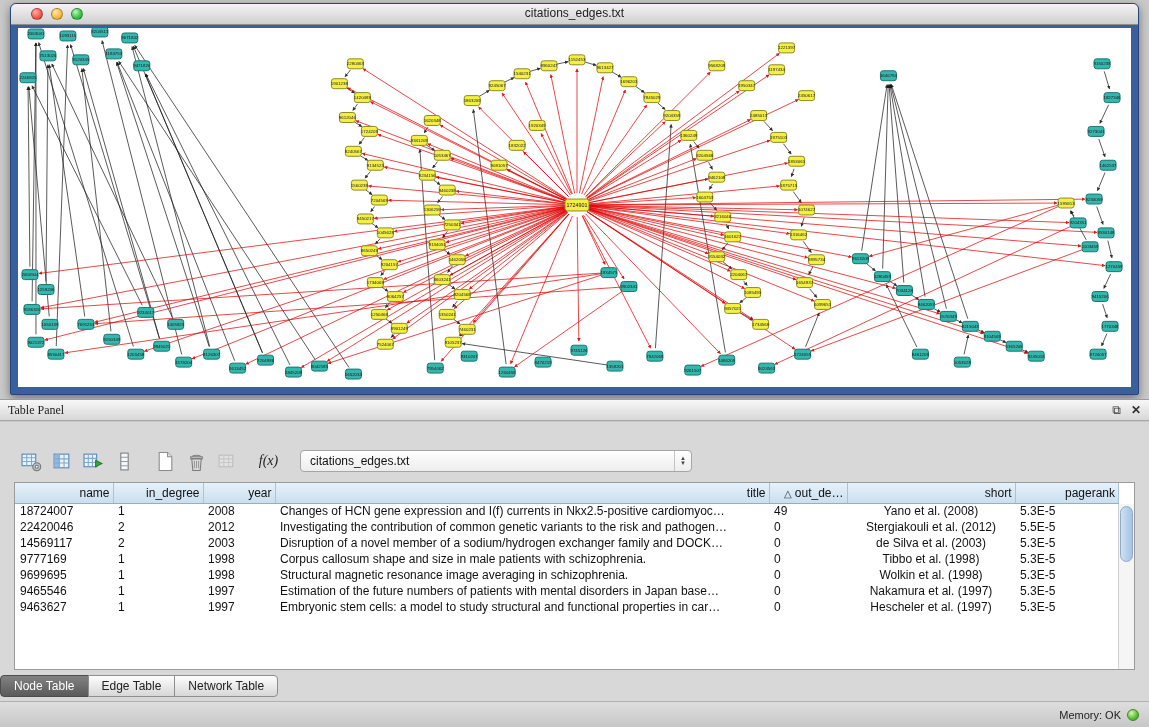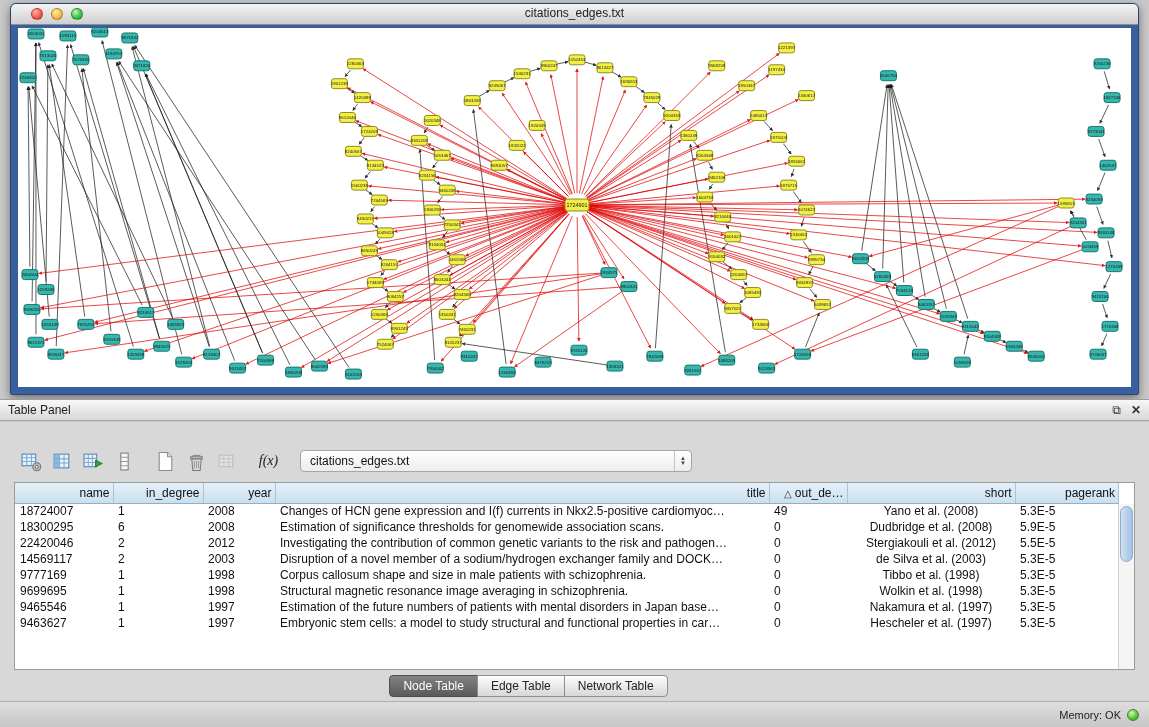--- a/index.html
+++ b/index.html
@@ -28,21 +28,21 @@
     position:absolute;left:7px;right:7px;top:24px;bottom:7px;background:#ffffff;overflow:hidden;
   }
   #graph-svg{width:100%;height:100%;display:block;font-family:"Liberation Sans",sans-serif;}
   
   #panel-header{
     position:absolute;left:0;top:399px;width:1149px;height:22px;box-sizing:border-box;
     background:linear-gradient(#f7f7f7,#d8d8d8);
     border-top:1px solid #9e9e9e;border-bottom:1px solid #a6a6a6;
     display:flex;align-items:center;padding:0 8px;font-size:12px;color:#222;
   }
-  #panel-header .panel-title{flex:1;}
+  #panel-header .panel-title{flex:1;font-family:Liberation Serif, serif;}
   .panel-controls{display:flex;gap:10px;align-items:center;color:#333;}
   .panel-controls span{cursor:default;font-size:12px;line-height:12px;}
   #panel-bg{position:absolute;left:0;top:422px;width:1149px;height:279px;background:#d8d8d8;}
   
   #toolbar{
     position:absolute;left:16px;top:446px;height:30px;display:flex;align-items:center;
   }
   .tb-btn{width:27px;height:26px;display:flex;align-items:center;justify-content:center;
     background:transparent;border:none;padding:0;margin:0 2px;}
   .tb-btn.gap{margin-left:12px;}
@@ -77,21 +77,21 @@
   .sort-ind{font-size:10px;margin-right:3px;color:#333;}
   .vscroll{
     position:absolute;top:21px;right:0;width:15px;bottom:0;background:#f5f5f5;
     border-left:1px solid #d2d2d2;
   }
   .vscroll .thumb{
     margin:2px 1px;height:54px;border-radius:7px;
     background:linear-gradient(90deg,#cfe0f2,#a3c3e4);border:1px solid #8fabc9;
   }
   
-  #tabs{position:absolute;left:0;top:675px;width:1057px;display:flex;justify-content:center;}
+  #tabs{position:absolute;left:0;top:675px;width:1057px;display:flex;}
   .seg{
     font-family:"Liberation Sans",sans-serif;font-size:12px;color:#222;
     padding:3px 13px;border:1px solid #8e8e8e;margin-left:-1px;
     background:linear-gradient(#fdfdfd,#d7d7d7);cursor:default;
   }
   .seg:first-child{border-radius:4px 0 0 4px;margin-left:0;}
   .seg:last-child{border-radius:0 4px 4px 0;}
   .seg.selected{background:linear-gradient(#828282,#5a5a5a);color:#fff;border-color:#4d4d4d;}
   
   #status-bar{
@@ -992,29 +992,20 @@
           <tr>
             <td>18724007</td>
             <td>1</td>
             <td>2008</td>
             <td>Changes of HCN gene expression and I(f) currents in Nkx2.5-positive cardiomyoc…</td>
             <td>49</td>
             <td class="center">Yano et al. (2008)</td>
             <td>5.3E-5</td>
           </tr>
           <tr>
-            <td>18300295</td>
-            <td>6</td>
-            <td>2008</td>
-            <td>Estimation of significance thresholds for genomewide association scans.</td>
-            <td>0</td>
-            <td class="center">Dudbridge et al. (2008)</td>
-            <td>5.9E-5</td>
-          </tr>
-          <tr>
             <td>22420046</td>
             <td>2</td>
             <td>2012</td>
             <td>Investigating the contribution of common genetic variants to the risk and pathogen…</td>
             <td>0</td>
             <td class="center">Stergiakouli et al. (2012)</td>
             <td>5.5E-5</td>
           </tr>
           <tr>
             <td>14569117</td>

